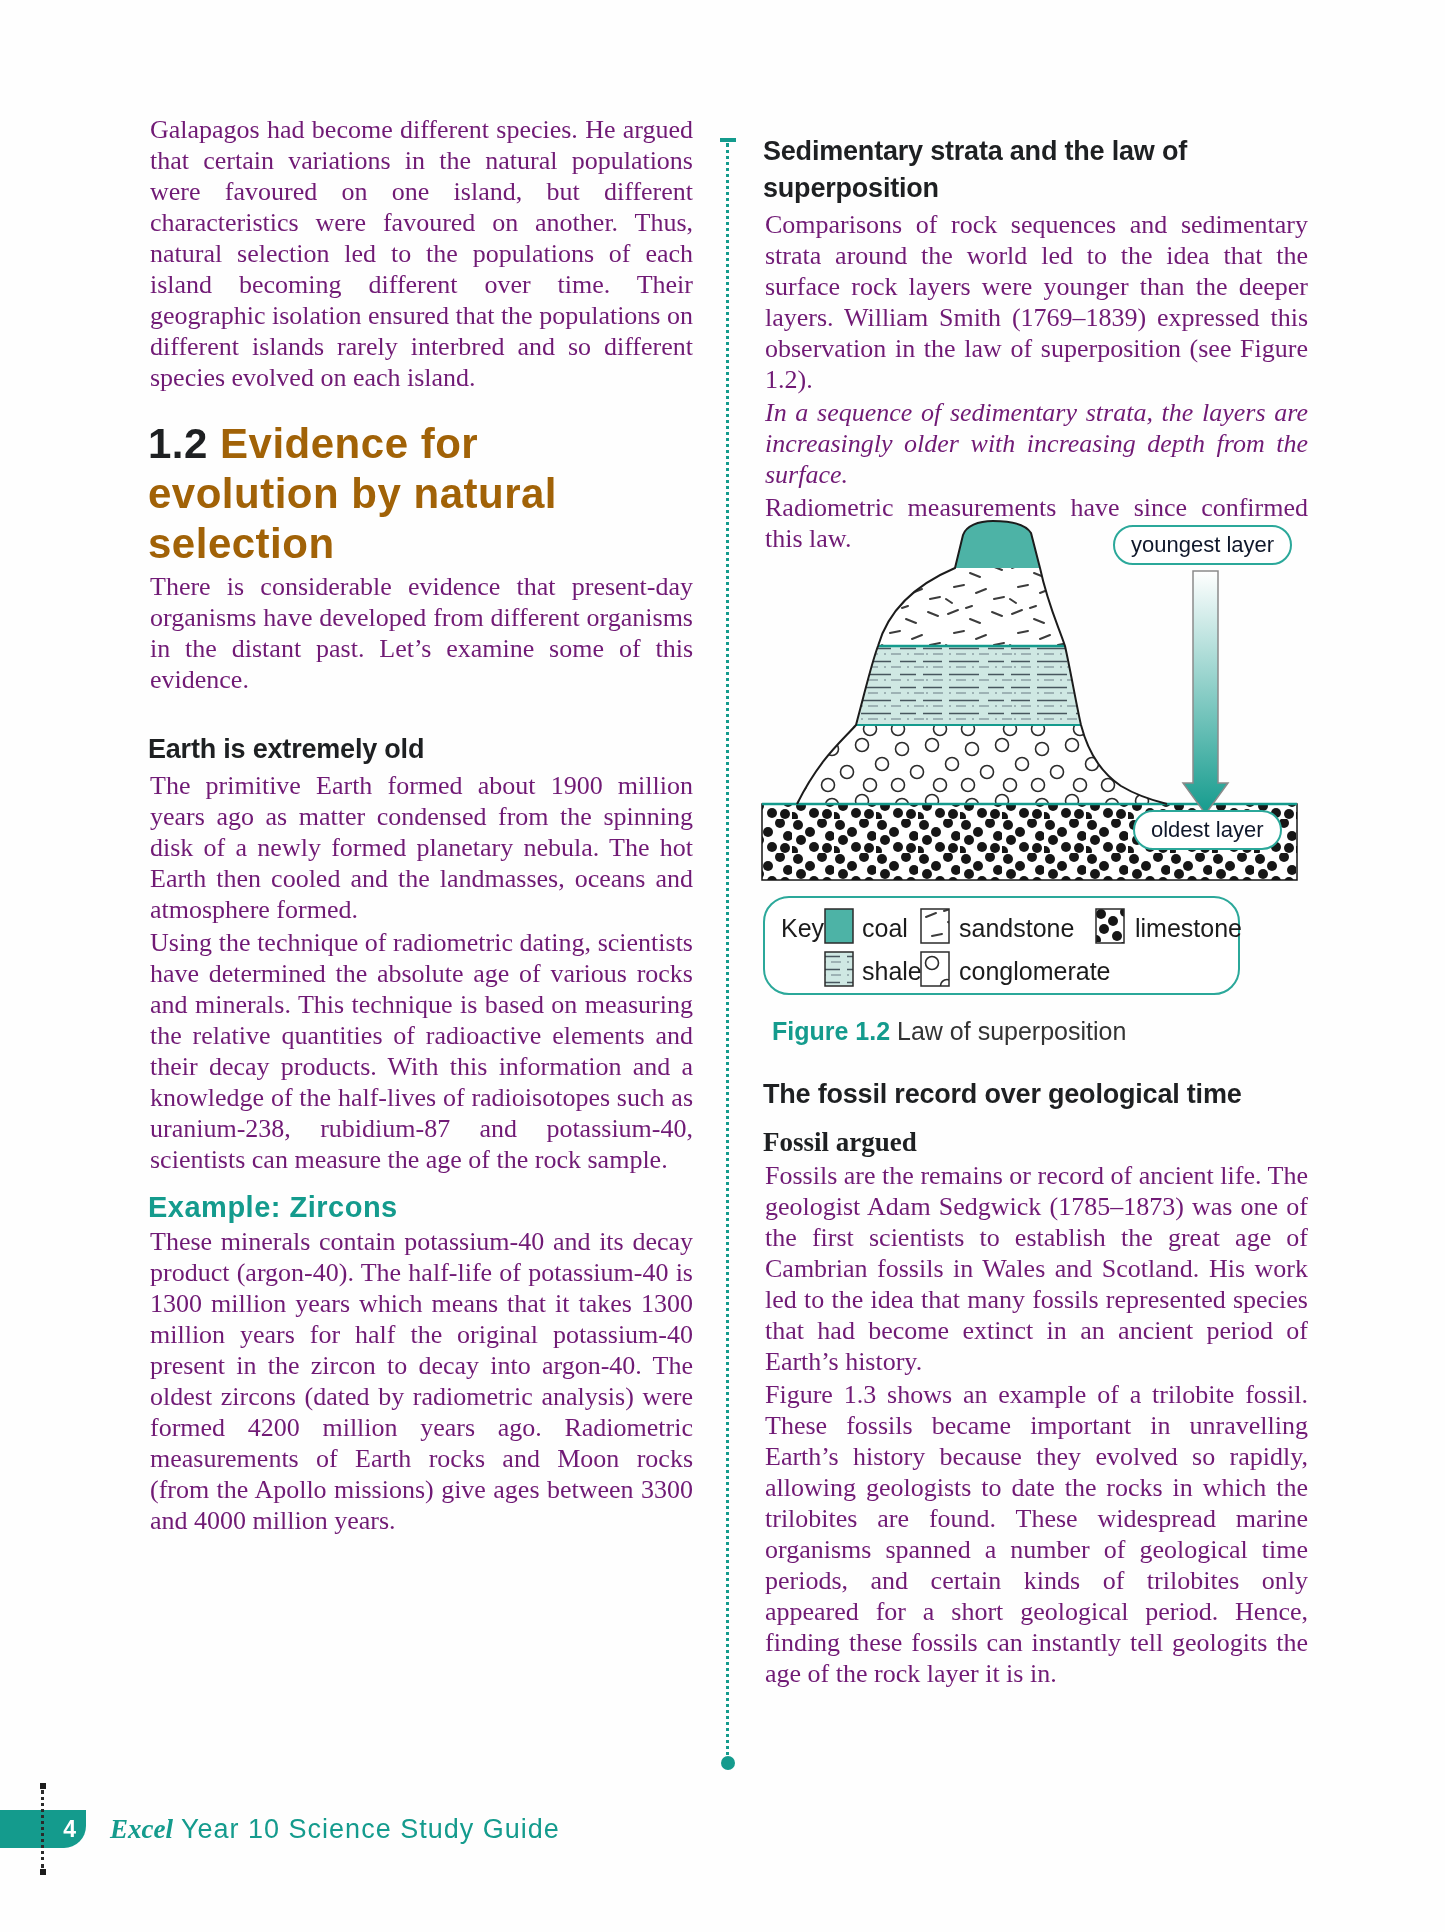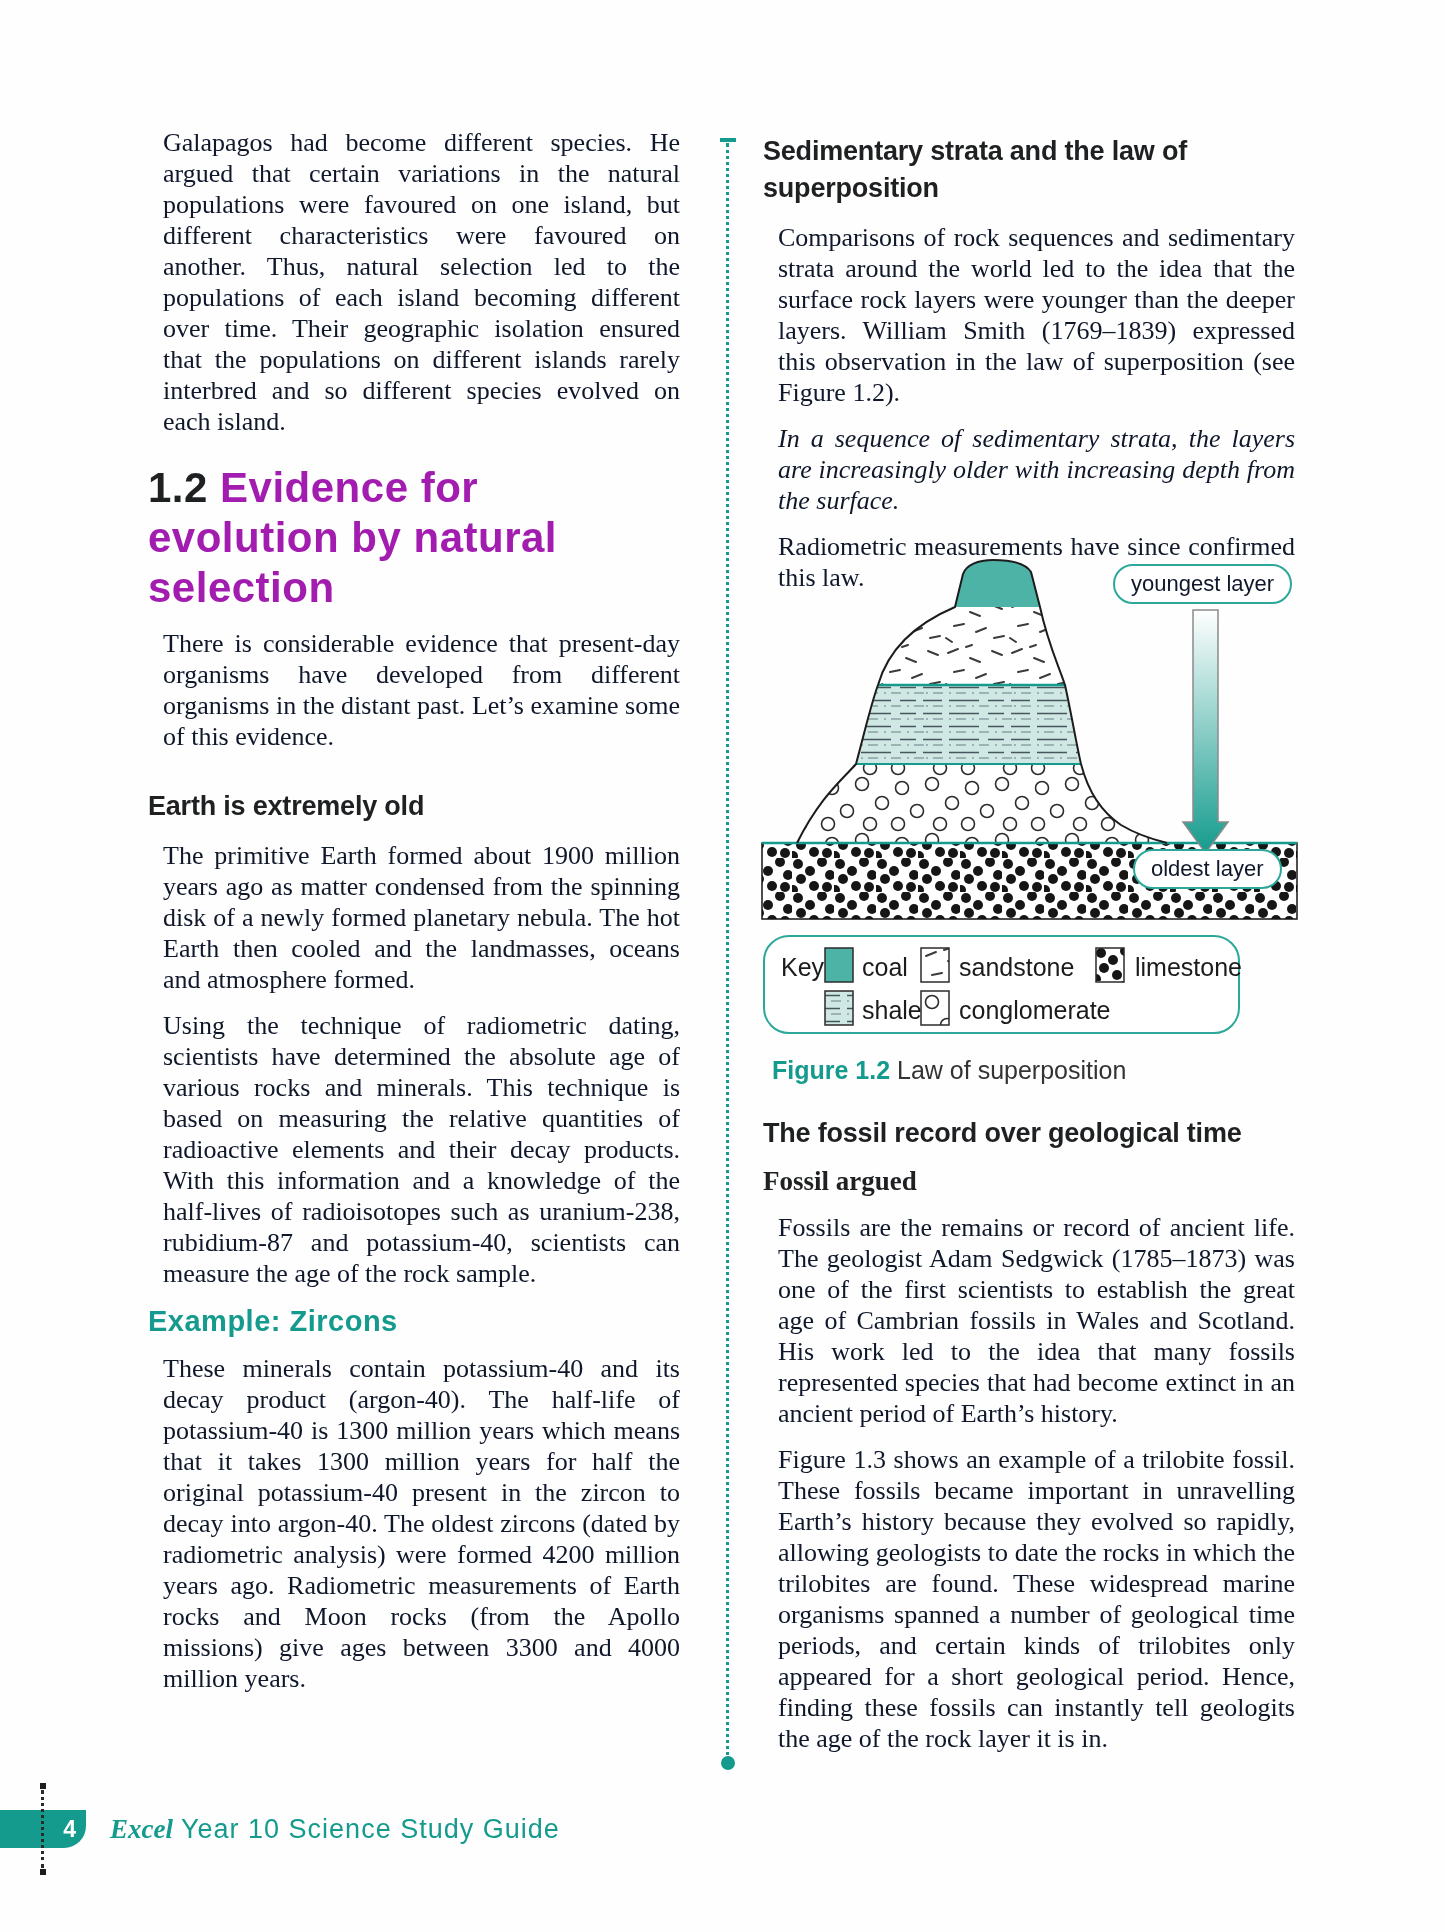--- a/index.html
+++ b/index.html
@@ -6,33 +6,33 @@
   html,body { margin:0; padding:0; background:#ffffff; }
   .page {
     position:relative; width:1445px; height:1932px; background:#fefefe;
     font-family:"Liberation Serif", serif; color:#27292b; overflow:hidden;
   }
   
   .col { position:absolute; width:547px; }
   .col-left  { left:148px; top:112px; }
   .col-right { left:763px; top:133px; }
   p.body {
-    font-size:26px; line-height:31px; text-align:justify; margin:15px;
-    color:#0f172a;
+    font-size:26px; line-height:31px; text-align:justify; margin:2px;
+    color:#701a75;
     font-family:Liberation Serif, serif;
   }
   p.italic { font-style:italic; }
   
   .h-big {
     font-family:"Liberation Sans", sans-serif; font-weight:bold;
     font-size:42px; line-height:50px; margin:26px 0 0; width:532px;
     letter-spacing:0.5px;
   }
   .h-big .num  { color:#1e2022; }
-  .h-big .rest { color:#a21caf; }
+  .h-big .rest { color:#a16207; }
   .h-section {
     font-family:"Liberation Sans", sans-serif; font-weight:bold;
     font-size:27px; line-height:37px; color:#1e2022; margin:0;
     letter-spacing:-0.2px;
   }
   .h-example {
     font-family:"Liberation Sans", sans-serif; font-weight:bold;
     font-size:29px; color:#149b8d; margin:16px 0 0; letter-spacing:0.5px;
   }
   .h-serif-sub {

